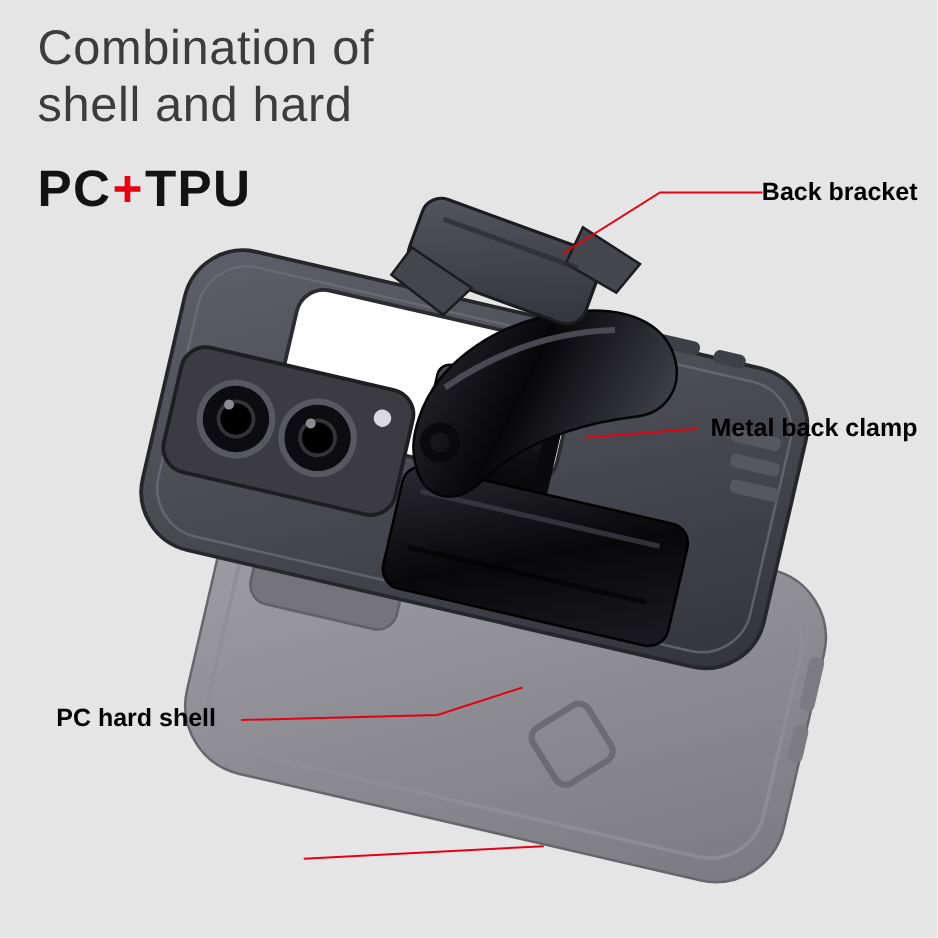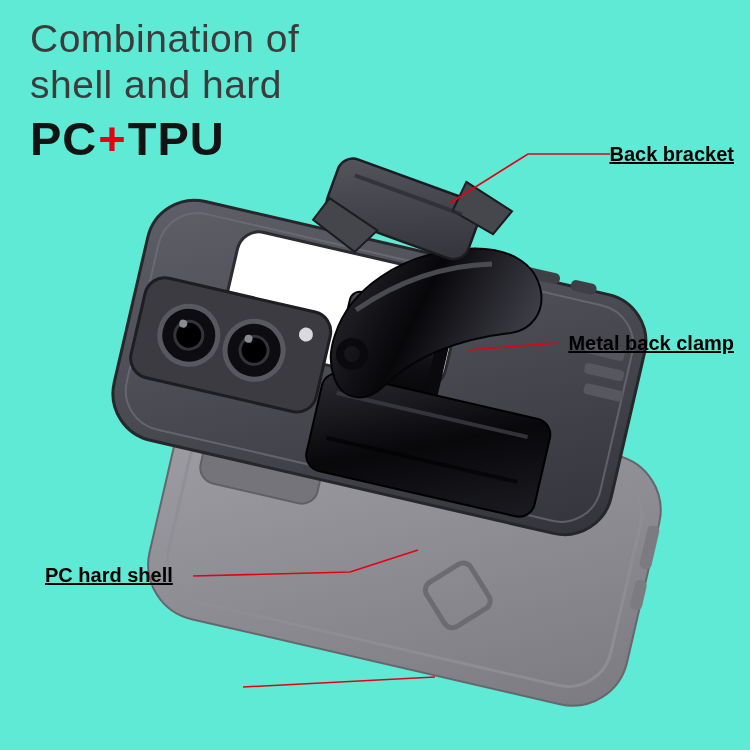--- a/index.html
+++ b/index.html
@@ -1,23 +1,23 @@
 <!DOCTYPE html>
 <html><head>
 <meta charset="utf-8">
 <style>
   html,body{margin:0;padding:0;background:#fff;}
   body{width:750px;height:750px;overflow:hidden;font-family:"Liberation Sans",sans-serif;}
-  .canvas{position:relative;width:750px;height:750px;background:#5eead4;}
+  .canvas{position:relative;width:750px;height:750px;background:#e5e5e5;}
   .scene{position:absolute;left:0;top:0;}
   .title{position:absolute;left:30px;top:16px;color:#3c3c3c;z-index:3;}
   .t-line{font-size:39px;line-height:1.18;font-weight:400;letter-spacing:.5px;}
-  .t-line3{font-size:47px;font-weight:700;color:#131313;letter-spacing:1px;margin-top:3px;}
+  .t-line3{font-size:41px;font-weight:700;color:#131313;letter-spacing:1px;margin-top:19px;}
   .plus{color:#e60012;font-weight:700;padding:0 1px;}
-  .callout{position:absolute;font-size:20px;font-weight:700;color:#000;white-space:nowrap;z-index:3;text-decoration:underline;}
+  .callout{position:absolute;font-size:20px;font-weight:700;color:#000;white-space:nowrap;z-index:3;}
   .co-back{top:143px;right:16px;}
   .co-clamp{top:332px;right:16px;text-align:right;}
   .co-pc{top:564px;left:45px;}
   .co-tpu{top:674px;left:85px;}
 </style>
 </head>
 <body>
 
 <div class="canvas">
 

